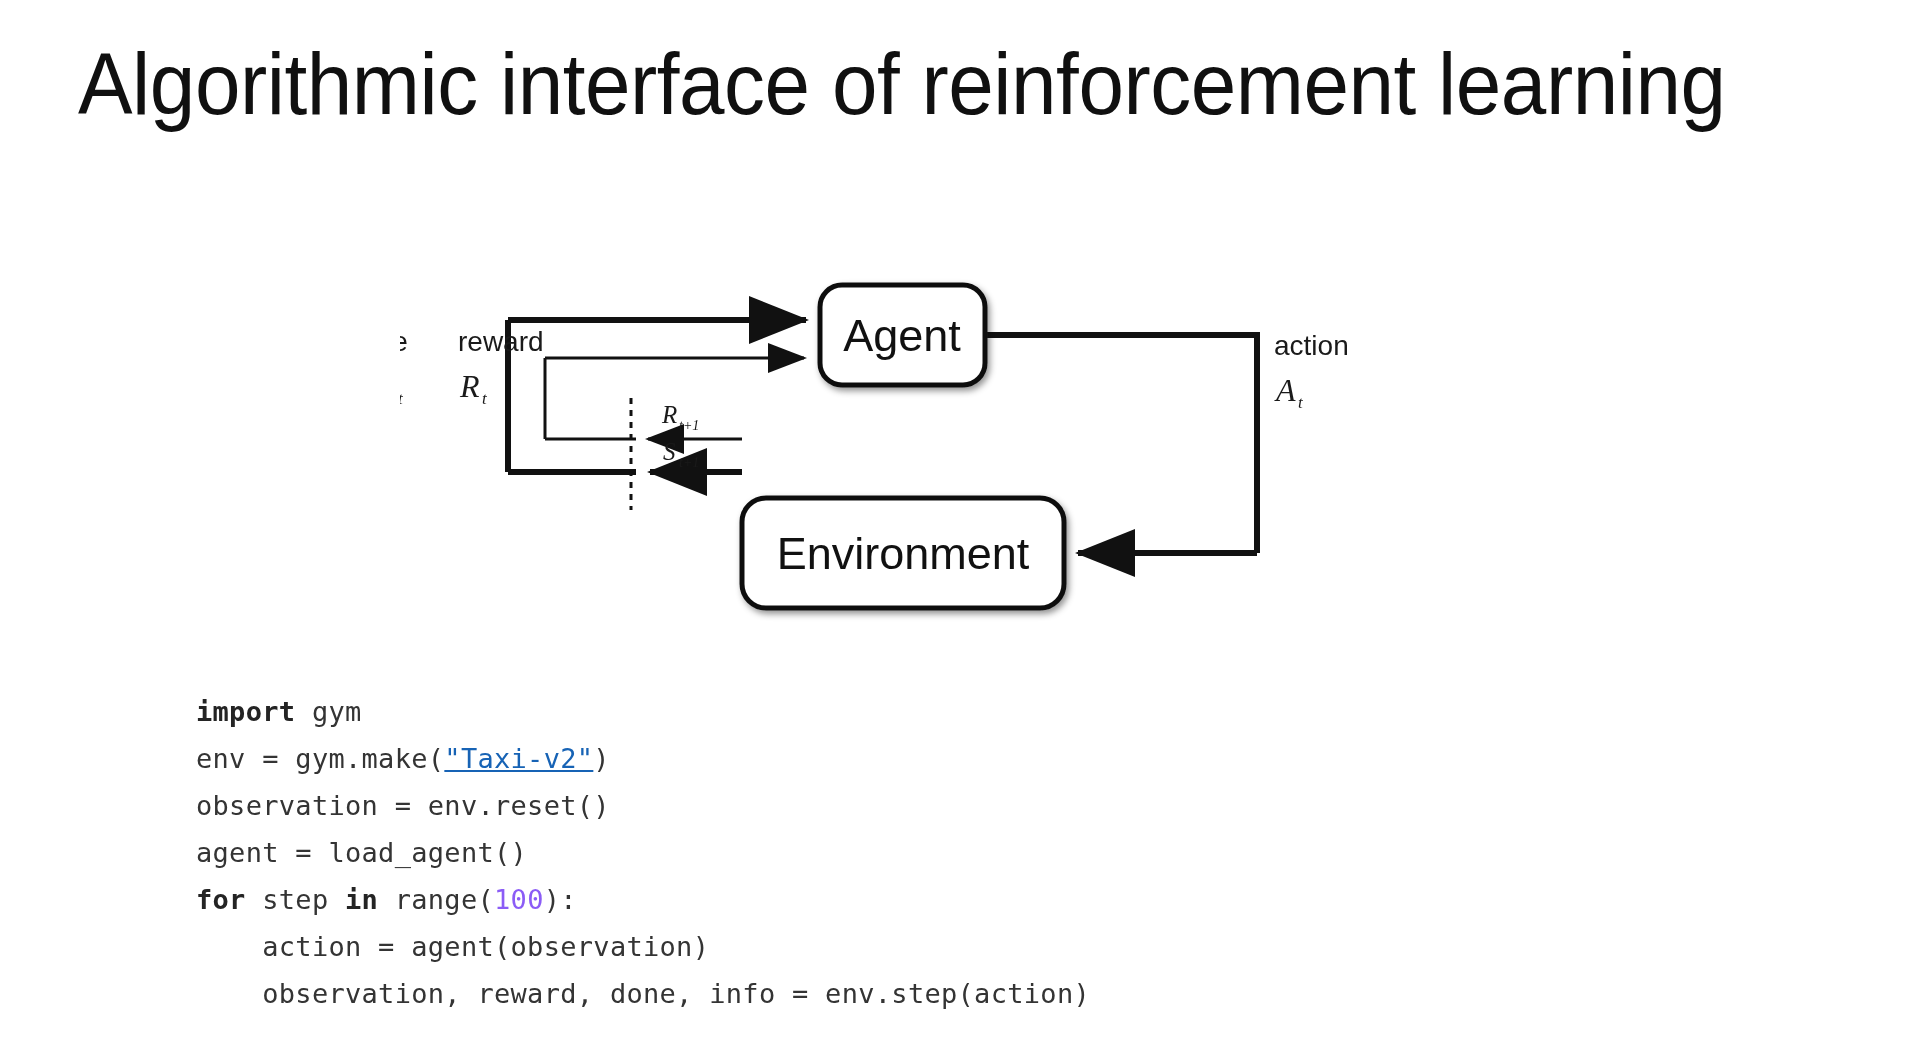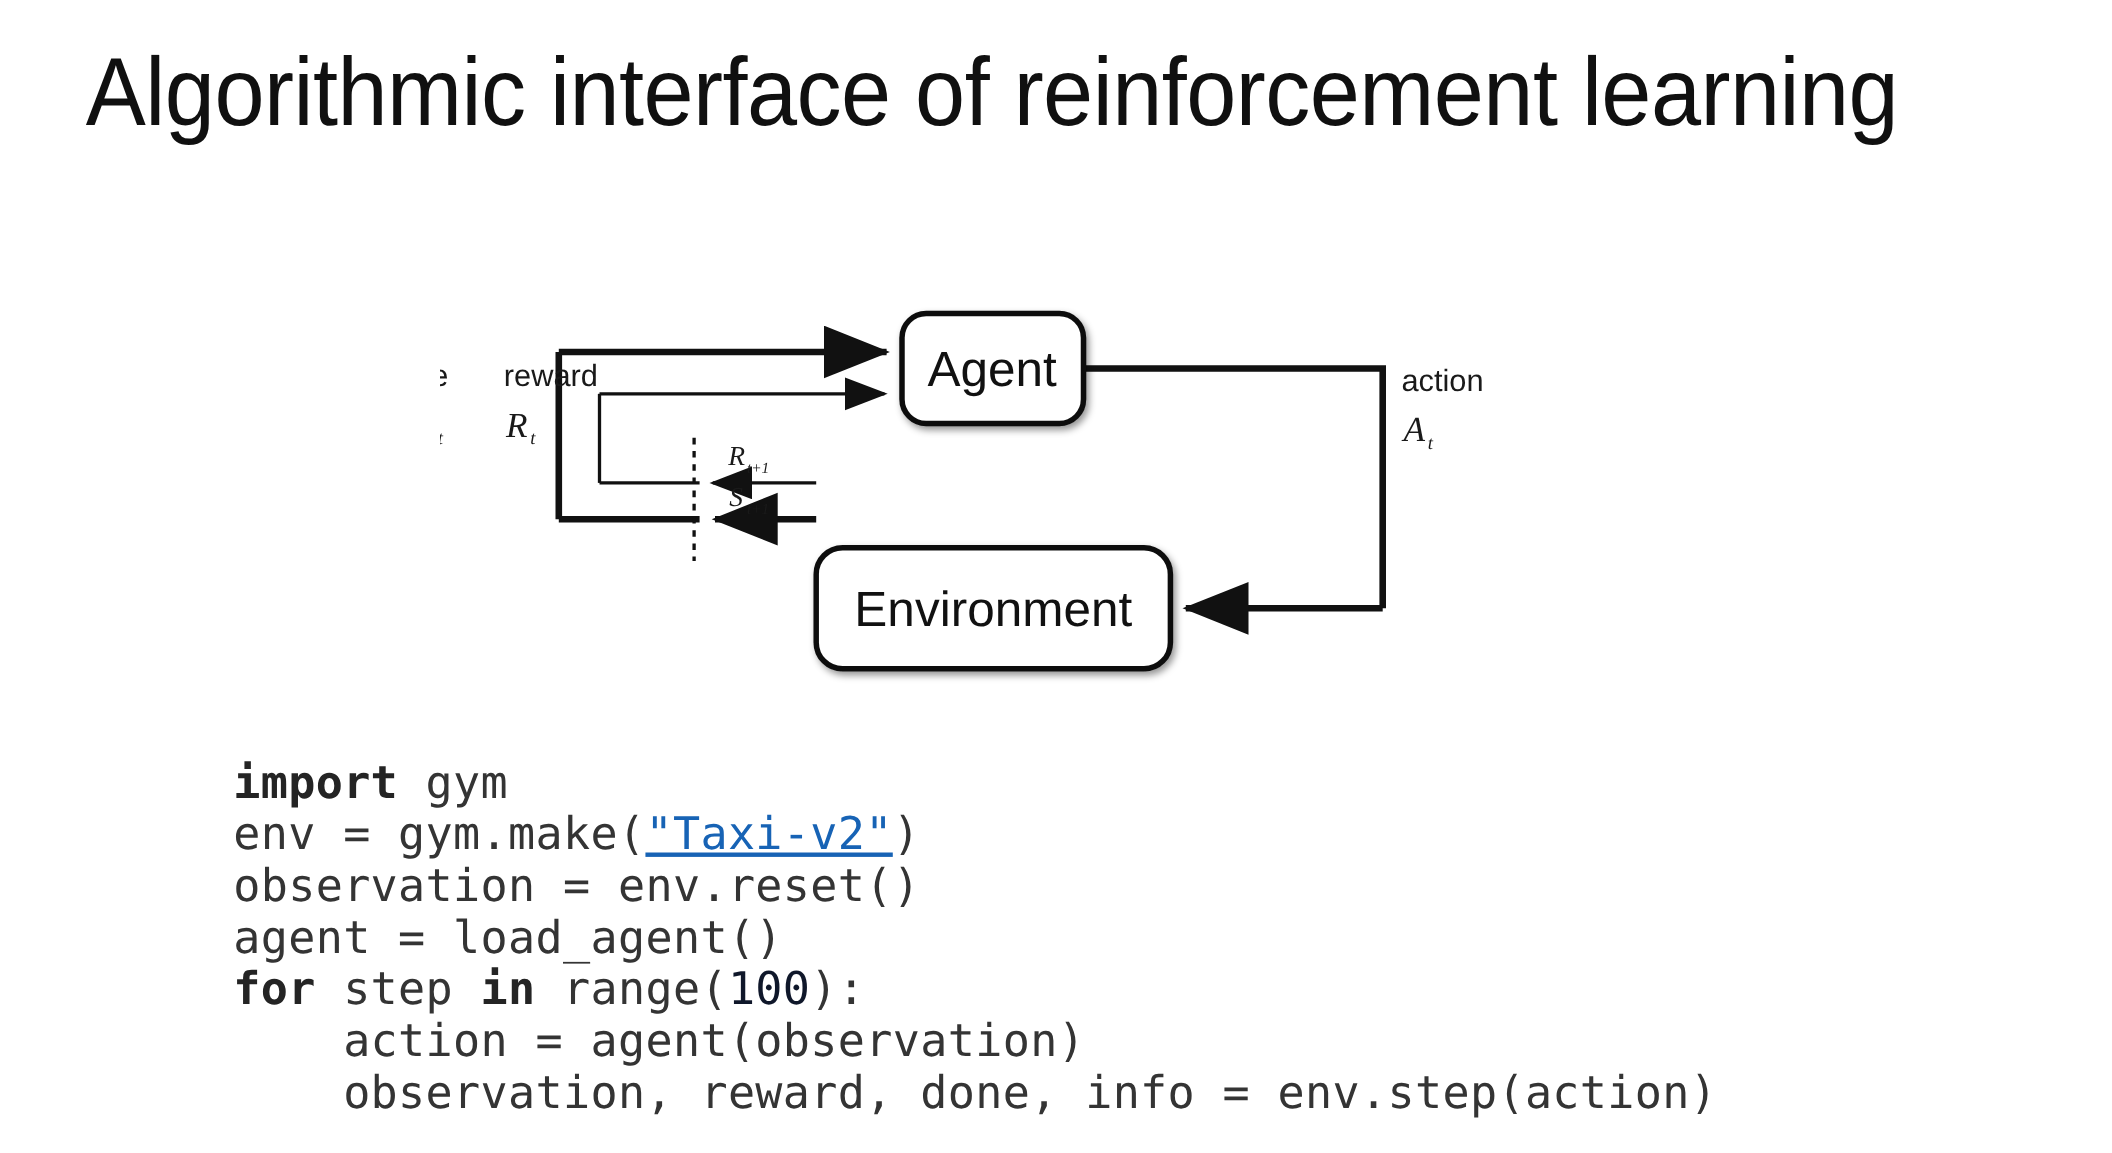--- a/index.html
+++ b/index.html
@@ -75,32 +75,32 @@
   .diagram-sub-small {
     font-family: "Liberation Serif", serif;
     font-style: italic;
     font-size: 14px;
     fill: #1a1a1a;
   }
 
   
   #code-block {
     position: absolute;
-    left: 212px;
+    left: 196px;
     top: 688px;
     font-family: "DejaVu Sans Mono", "Liberation Mono", monospace;
-    font-size: 41px;
+    font-size: 27px;
     line-height: 47px;
     color: #343434;
     white-space: pre;
     letter-spacing: 0.3px;
   }
   #code-block .ln { display: block; height: 47px; }
   #code-block .kw { font-weight: bold; color: #242424; }
-  #code-block .num { color: #0f172a; }
+  #code-block .num { color: #8b5cf6; }
   #code-block .link {
     color: #1763b5;
     text-decoration: underline;
   }
 </style>
 </head>
 <body>
 
 <div id="slide-title">Algorithmic interface of reinforcement learning</div>
 

